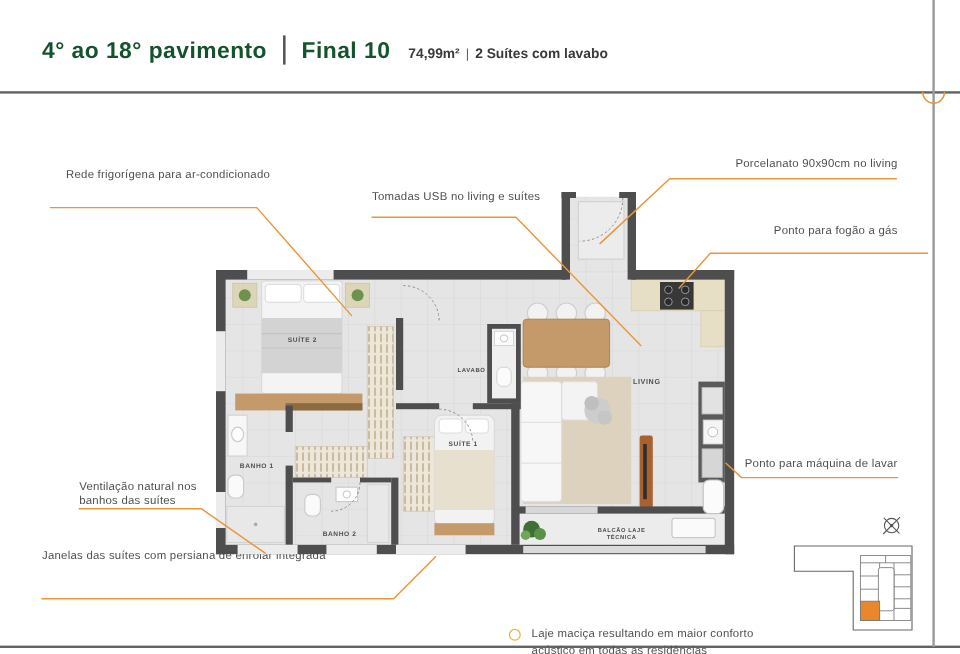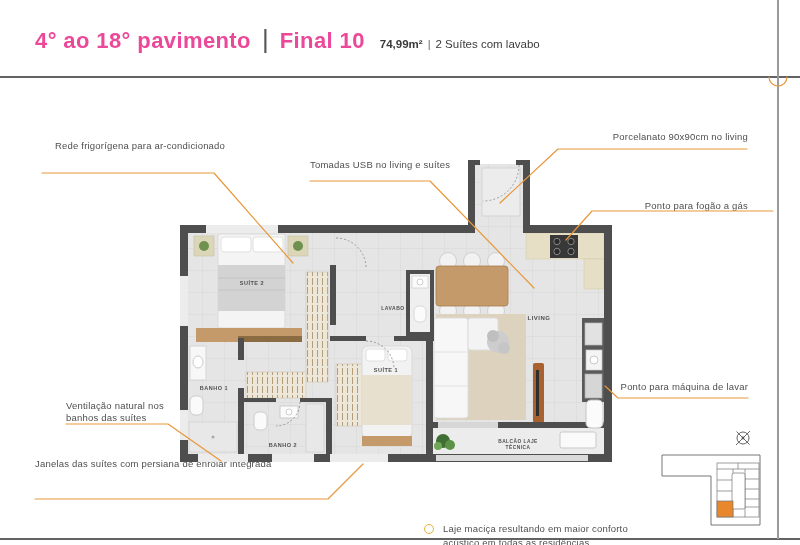--- a/index.html
+++ b/index.html
@@ -2,37 +2,37 @@
 <html><head>
 <meta charset="utf-8">
 <style>
   html,body{margin:0;padding:0;background:#fff;}
   .page{
     position:relative;width:800px;height:545px;background:#ffffff;overflow:hidden;
     font-family:"Liberation Sans",sans-serif;color:#4a4a4a;
   }
   
   .header{position:absolute;left:35px;top:24px;display:flex;align-items:baseline;gap:11px;}
-  .title-main,.title-unit{font-size:22px;font-weight:600;color:#ec4899;letter-spacing:.4px;}
+  .title-main,.title-unit{font-size:19px;font-weight:600;color:#14532d;letter-spacing:.4px;}
   .title-div{font-size:26px;font-weight:300;color:#555;}
   .subtitle{display:flex;align-items:baseline;gap:5px;margin-left:4px;}
   .sub-area{font-size:11.5px;font-weight:600;color:#3a3a3a;}
   .sub-div{font-size:11px;font-weight:300;color:#666;}
-  .sub-desc{font-size:11.5px;font-weight:400;color:#3a3a3a;}
+  .sub-desc{font-size:11.5px;font-weight:700;color:#3a3a3a;}
   
   .rule-h-top{position:absolute;left:0;top:76px;width:800px;height:1.5px;background:#636363;}
   .rule-h-bottom{position:absolute;left:0;top:538px;width:800px;height:1.5px;background:#636363;}
   .rule-v-right{position:absolute;left:777px;top:0;width:1.5px;height:539px;background:#9a9a9a;}
   
   .ann{position:absolute;font-size:9.5px;font-weight:500;color:#4f4f4f;line-height:12px;letter-spacing:.2px;}
   .ann.right{text-align:left;}
   .ann-rede{left:55px;top:140px;}
   .ann-tomadas{left:310px;top:159px;text-align:center;}
   .ann-porcelanato{right:52px;top:131px;}
-  .ann-fogao{right:52px;top:200px;}
+  .ann-fogao{right:52px;top:187px;}
   .ann-maquina{right:52px;top:381px;margin-left:20px;}
   .ann-ventilacao{left:66px;top:400px;}
   .ann-janelas{left:35px;top:458px;}
   .note-laje{position:absolute;left:424px;top:482px;display:flex;gap:9px;align-items:flex-start;margin-top:40px;}
   .laje-icon{width:8px;height:8px;margin-top:2px;border:1.6px solid #e5b13c;border-radius:50%;flex:none;}
   .note-laje .ann-text{font-size:9.5px;font-weight:500;color:#4f4f4f;line-height:14px;letter-spacing:.2px;}
   
   .leaders{position:absolute;left:0;top:0;pointer-events:none;z-index:30;}
   .plan{position:absolute;left:180px;top:160px;width:432px;height:302px;z-index:10;}
   .keyplan{position:absolute;left:655px;top:425px;width:130px;height:112px;z-index:10;}

